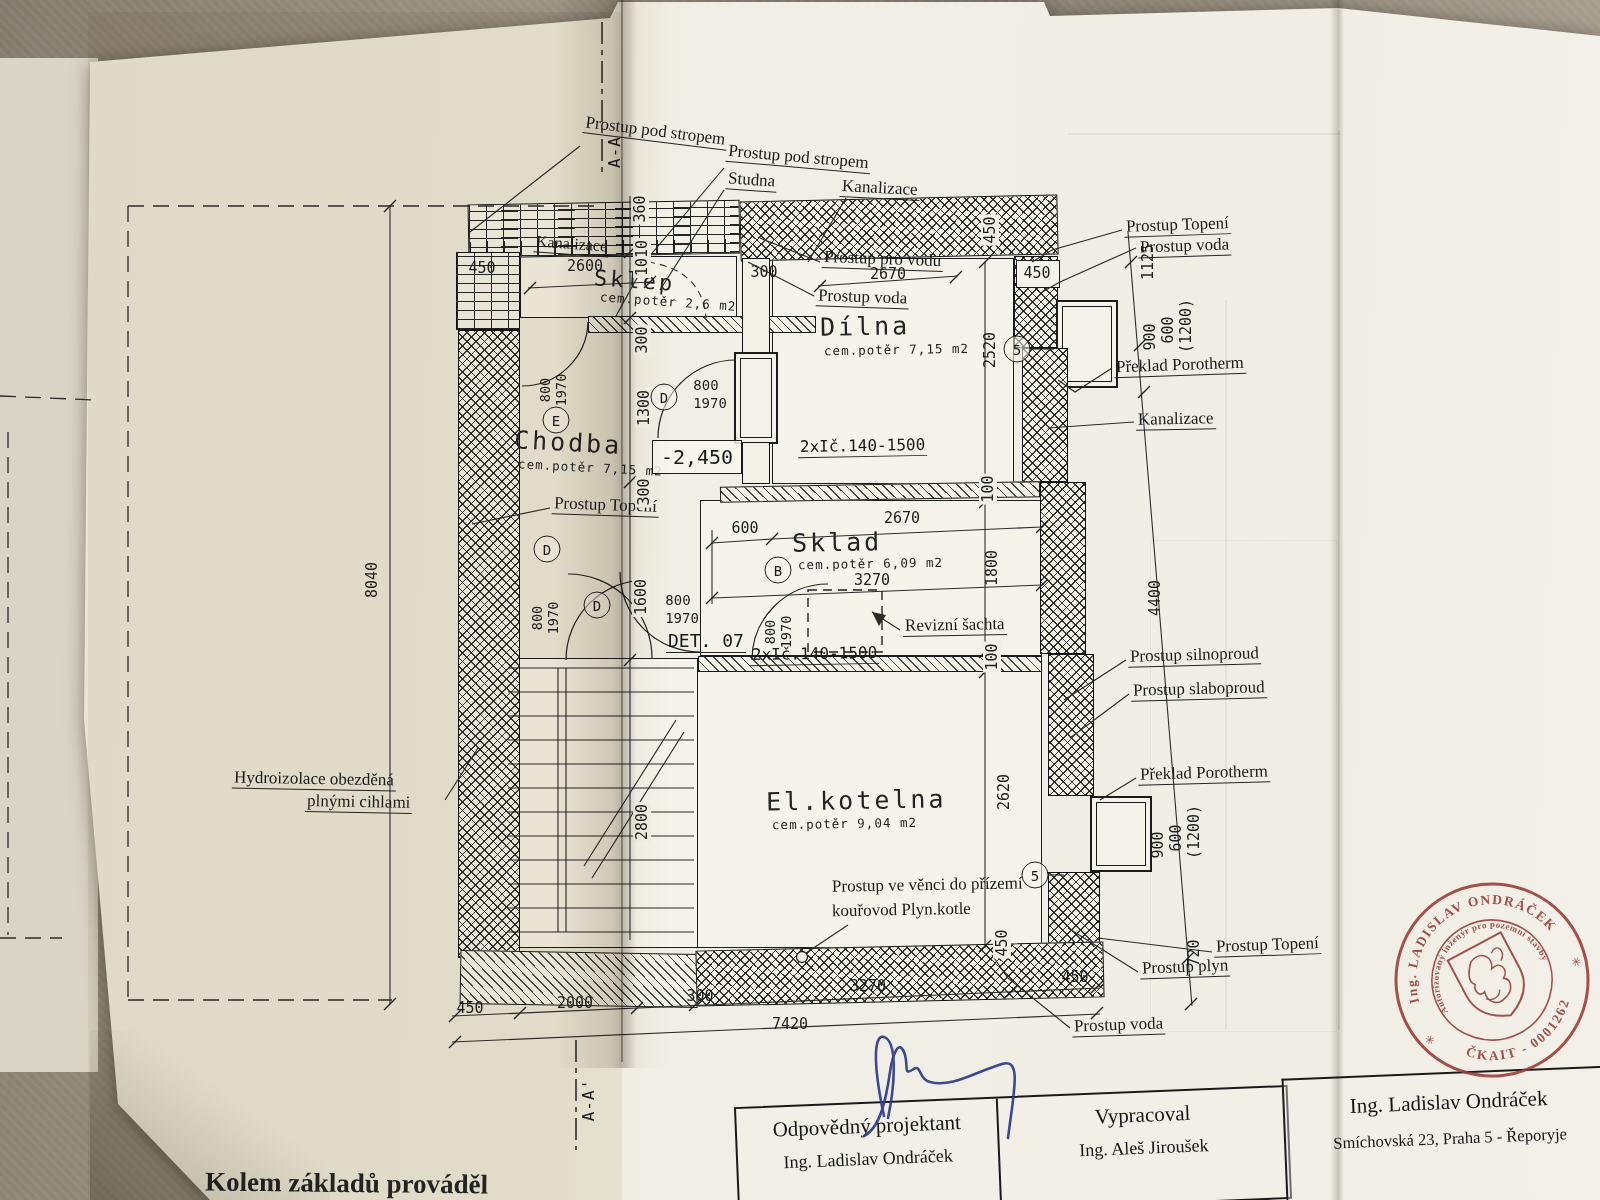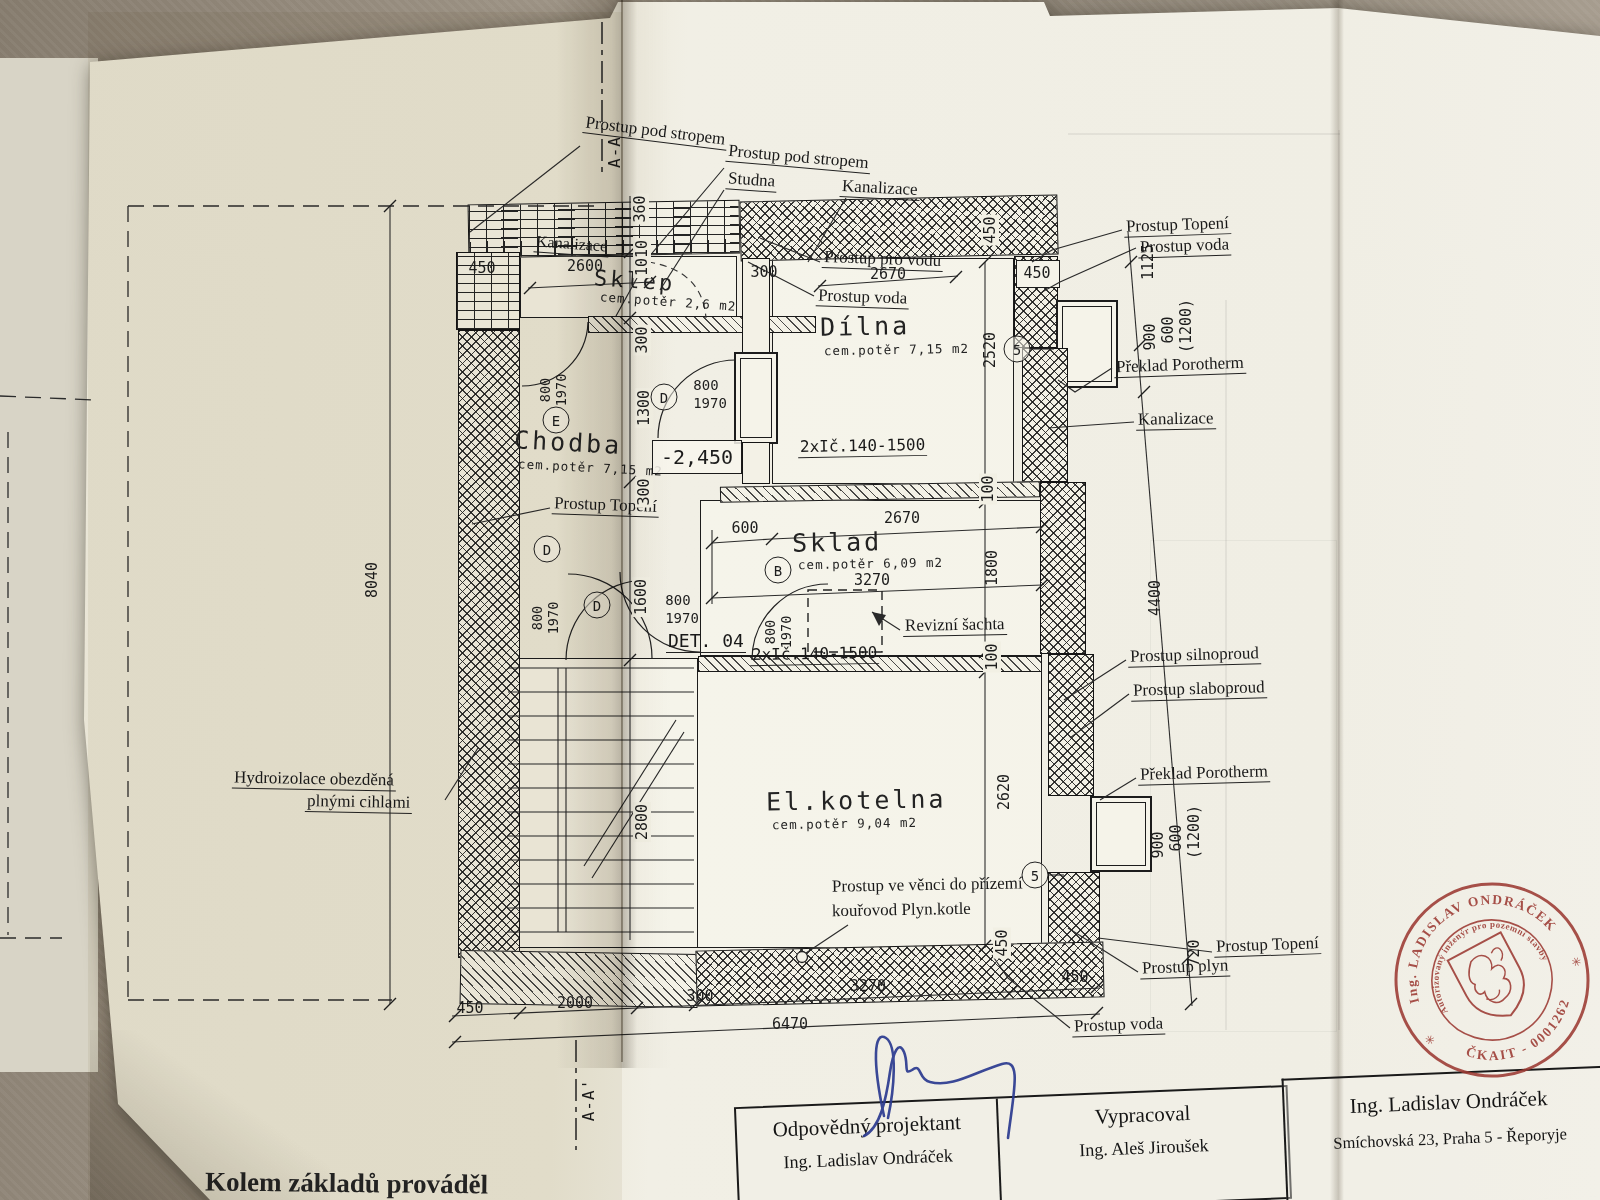--- a/index.html
+++ b/index.html
@@ -216,21 +216,21 @@
     <div class="lbl" style="left:1128px;top:646px;transform:rotate(-1.5deg);">Prostup silnoproud</div>
     <div class="lbl" style="left:1131px;top:680px;transform:rotate(-1.5deg);">Prostup slaboproud</div>
     <div class="lbl" style="left:1138px;top:764px;transform:rotate(-1.5deg);">Překlad Porotherm</div>
     <div class="lbl" style="left:232px;top:770px;transform:rotate(1deg);">Hydroizolace obezděná</div>
     <div class="lbl" style="left:305px;top:793px;transform:rotate(1deg);">plnými cihlami</div>
     <div class="lbl nl" style="left:830px;top:876px;transform:rotate(-1deg);">Prostup ve věnci do přízemí</div>
     <div class="lbl nl" style="left:830px;top:901px;transform:rotate(-1deg);">kouřovod Plyn.kotle</div>
     <div class="lbl" style="left:1214px;top:936px;transform:rotate(-2deg);">Prostup Topení</div>
     <div class="lbl" style="left:1140px;top:958px;transform:rotate(-2deg);">Prostup plyn</div>
     <div class="lbl" style="left:1072px;top:1016px;transform:rotate(-2deg);">Prostup voda</div>
-    <div class="lbl" style="left:666px;top:632px;font-family:'DejaVu Sans Mono',monospace;font-size:18px;">DET. 04</div>
+    <div class="lbl" style="left:666px;top:632px;font-family:'DejaVu Sans Mono',monospace;font-size:18px;">DET. 07</div>
     <div class="lbl" style="left:798px;top:438px;font-family:'DejaVu Sans Mono',monospace;font-size:16px;transform:rotate(-1deg);">2xIč.140-1500</div>
     <div class="lbl" style="left:750px;top:646px;font-family:'DejaVu Sans Mono',monospace;font-size:16px;transform:rotate(-1deg);">2xIč.140-1500</div>
 
     <div class="dim hd" style="left:482px;top:268px;">450</div>
     <div class="dim hd" style="left:585px;top:266px;">2600</div>
     <div class="dim vd chip" style="left:640px;top:209px;">360</div>
     <div class="dim vd chip" style="left:642px;top:258px;">1010</div>
     <div class="dim hd" style="left:764px;top:272px;">300</div>
     <div class="dim hd" style="left:888px;top:274px;">2670</div>
     <div class="dim vd chip" style="left:990px;top:230px;">450</div>
@@ -272,21 +272,21 @@
 
     <div class="dim hd" style="left:745px;top:528px;">600</div>
     <div class="dim hd" style="left:902px;top:518px;">2670</div>
     <div class="dim hd" style="left:872px;top:580px;">3270</div>
 
     <div class="dim hd" style="left:470px;top:1008px;">450</div>
     <div class="dim hd" style="left:575px;top:1003px;">2000</div>
     <div class="dim hd" style="left:700px;top:996px;">300</div>
     <div class="dim hd" style="left:868px;top:986px;">3270</div>
     <div class="dim hd" style="left:1075px;top:977px;">450</div>
-    <div class="dim hd" style="left:790px;top:1024px;">6470</div>
+    <div class="dim hd" style="left:790px;top:1024px;">7420</div>
 
     <div class="mark" style="left:556px;top:420px;">E</div>
     <div class="mark" style="left:664px;top:397px;">D</div>
     <div class="mark" style="left:547px;top:549px;">D</div>
     <div class="mark" style="left:597px;top:605px;">D</div>
     <div class="mark" style="left:778px;top:570px;">B</div>
     <div class="mark" style="left:1017px;top:349px;">5</div>
     <div class="mark" style="left:1035px;top:875px;">5</div>
 
     <div class="secmark" style="left:614px;top:152px;">A-A</div>

